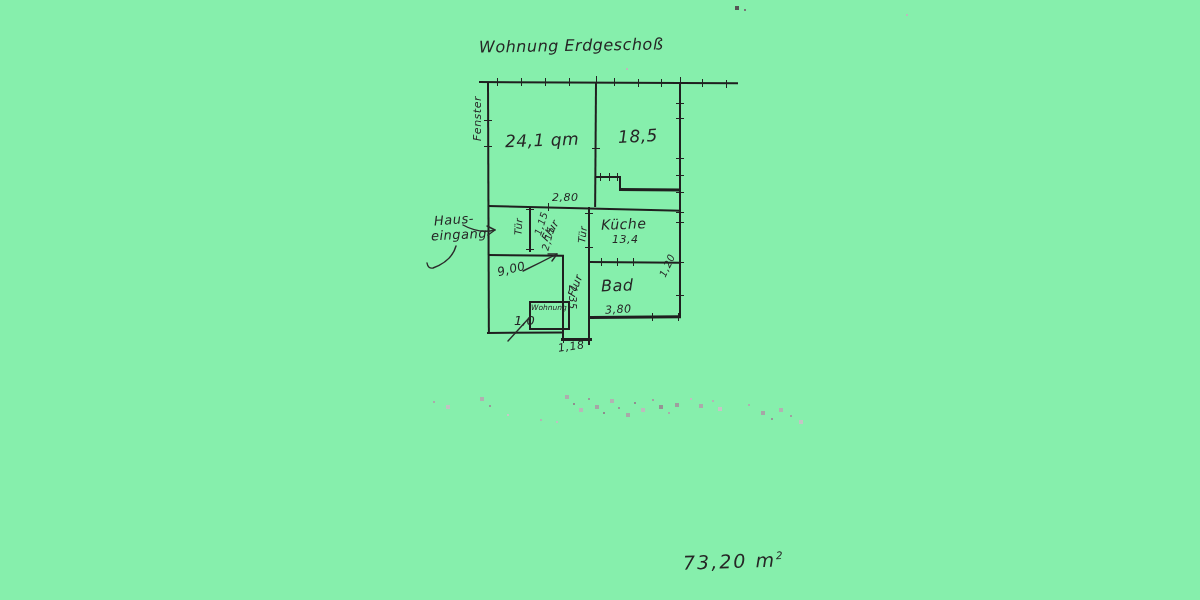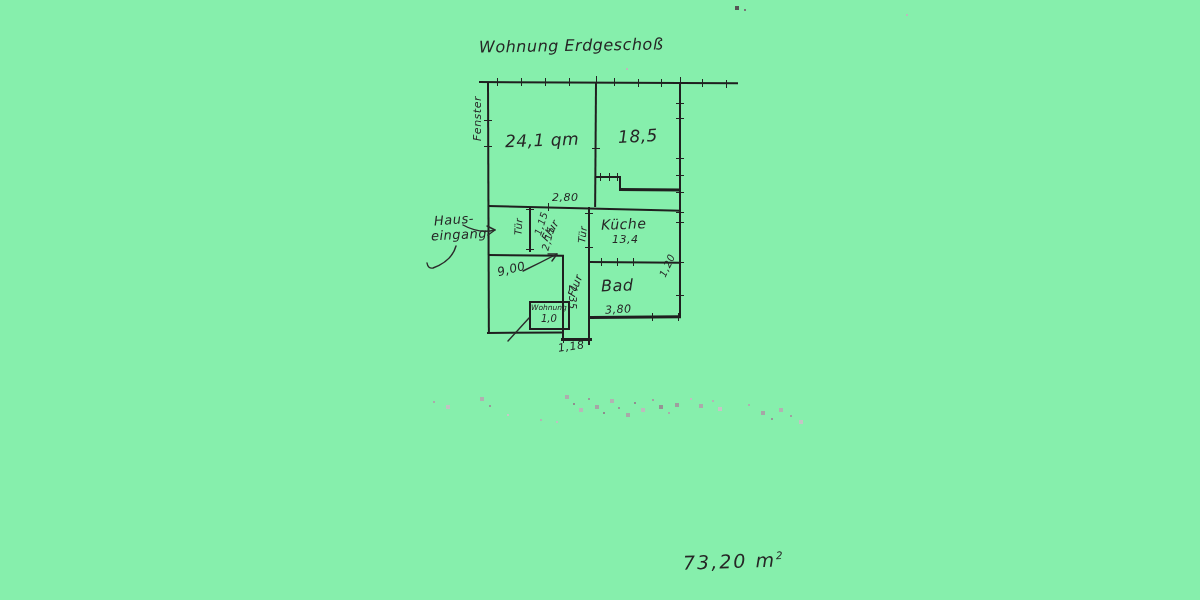--- a/index.html
+++ b/index.html
@@ -110,21 +110,21 @@
 
   <div class="lbl" style="left:505px;top:130px;font-size:17px;transform:rotate(-2deg);">24,1 qm</div>
   <div class="lbl" style="left:618px;top:126px;font-size:17px;transform:rotate(-3deg);">18,5</div>
 
   <div class="lbl" style="left:601px;top:216px;font-size:14px;transform:rotate(-2deg);">Küche</div>
   <div class="lbl" style="left:612px;top:233px;font-size:11px;">13,4</div>
 
   <div class="lbl" style="left:601px;top:276px;font-size:16px;transform:rotate(-2deg);">Bad</div>
 
   <div class="lbl" style="left:531px;top:303px;font-size:7.5px;letter-spacing:0;">Wohnung</div>
-  <div class="lbl" style="left:541px;top:313px;font-size:10px;letter-spacing:0;">1,0</div>
+  <div class="lbl" style="left:514px;top:313px;font-size:13px;letter-spacing:0;">1,0</div>
 
   <div class="lbl" style="left:539px;top:224px;font-size:11px;transform:rotate(-58deg);">Flur</div>
   <div class="lbl" style="left:564px;top:279px;font-size:11px;transform:rotate(-70deg);">Flur</div>
 
   <div class="lbl" style="left:510px;top:221px;font-size:10px;transform:rotate(-87deg);">Tür</div>
   <div class="lbl" style="left:574px;top:229px;font-size:10px;transform:rotate(-84deg);">Tür</div>
 
   <div class="lbl" style="left:552px;top:191px;font-size:11px;">2,80</div>
   <div class="lbl" style="left:605px;top:303px;font-size:11px;transform:rotate(-3deg);">3,80</div>
   <div class="lbl" style="left:558px;top:340px;font-size:11px;transform:rotate(-8deg);">1,18</div>

